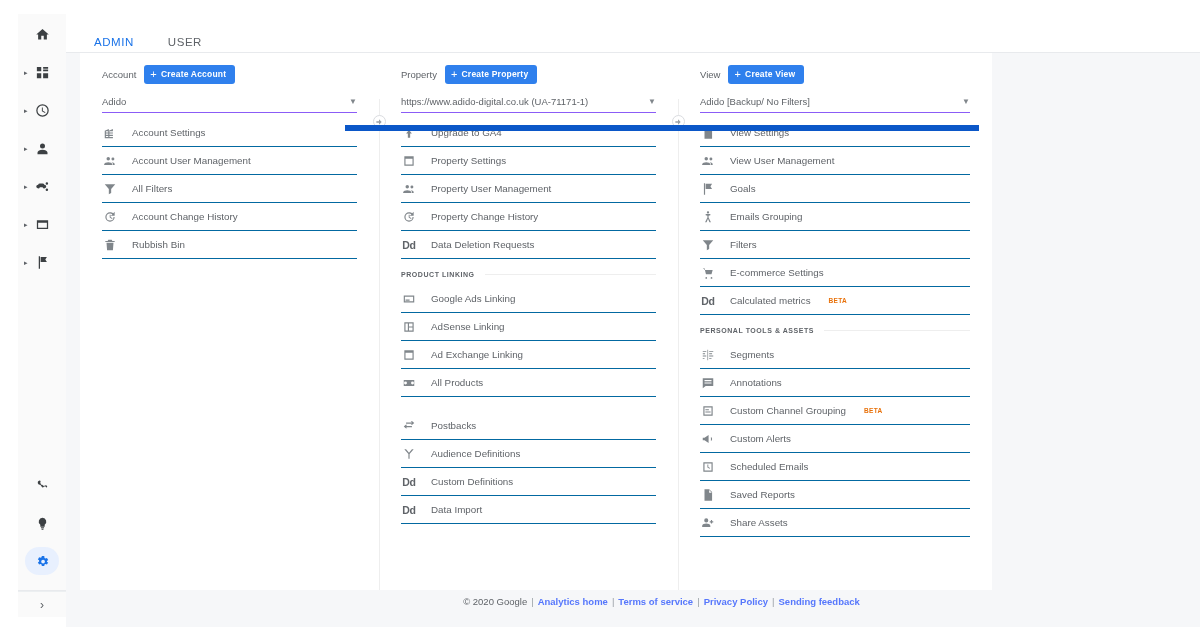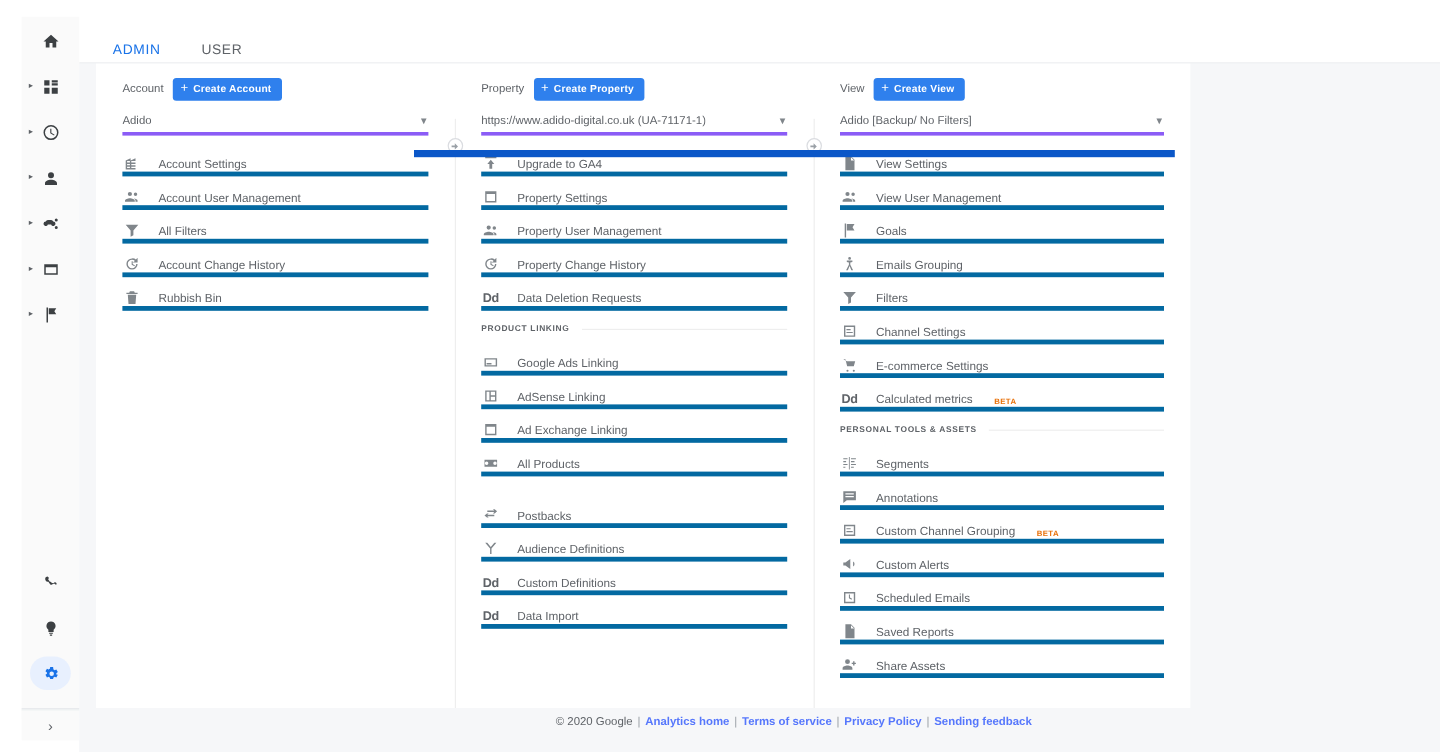--- a/index.html
+++ b/index.html
@@ -88,32 +88,32 @@
   .btn-create {
     background: #2f80ed; color:#fff; border:none; border-radius: 3px;
     font-size: 8.5px; font-weight: bold; letter-spacing:.2px;
     padding: 4px 9px 4px 6px; display:flex; align-items:center; gap:4px;
     cursor:pointer; line-height:1.2; white-space:nowrap;
   }
   .btn-create .plus { font-size: 11px; font-weight: 400; line-height: 1; }
 
   .select-row {
     margin-top: 6px; height: 22px;
-    border-bottom: 3px solid #8b5cf6;
+    border-bottom: 1px solid #8b5cf6;
     display:flex; align-items:center; justify-content: space-between;
     cursor: pointer;
     gap: 15px;
   }
   .select-val { font-size: 9.5px; color: #5f6368; white-space: nowrap; overflow:hidden; text-overflow: ellipsis;}
   .select-caret { font-size: 8px; color:#80868b; padding-left:6px;}
 
   .list { margin-top: 6px; }
   .row {
-    display: flex; align-items: flex-end; gap: 14px;
-    height: 28px; border-bottom: 4px solid #0369a1;
+    display: flex; align-items: center; gap: 14px;
+    height: 28px; border-bottom: 1px solid #0369a1;
     cursor: pointer;
   }
   .row:last-child { }
   .row .ico { width: 16px; min-width:16px; display:flex; align-items:center; justify-content:center; }
   .row .ico svg { width: 14px; height: 14px; fill: #80868b; display:block; }
   .row .ico.dd {
     font-family: Liberation Sans, sans-serif; font-weight: bold;
     font-size: 10.5px; color: #5f6368; letter-spacing:-.3px;
   }
   .row .lbl { font-size: 9.8px; color: #5f6368; white-space: nowrap; }
@@ -526,28 +526,20 @@
 
               <div class="row">
                 <span class="ico">
                   <svg viewBox="0 0 24 24">
                       <path d="M3 4h18l-7 8v7l-4 2v-9z"></path>
                     </svg>
                 </span>
                 <span class="lbl">Filters</span>
               </div>
 
-              <div class="row">
-                <span class="ico">
-                  <svg viewBox="0 0 24 24">
-                      <path d="M4 4h16v16H4zm2 2v12h12V6zm1.5 3h6v1.5h-6zm0 4h9v1.5h-9z"></path>
-                    </svg>
-                </span>
-                <span class="lbl">Channel Settings</span>
-              </div>
 
               <div class="row">
                 <span class="ico">
                   <svg viewBox="0 0 24 24">
                       <path d="M3 4h3l2.5 10h9.5l2-7H8M9 19a1.5 1.5 0 100 3 1.5 1.5 0 000-3zm9 0a1.5 1.5 0 100 3 1.5 1.5 0 000-3z"></path>
                     </svg>
                 </span>
                 <span class="lbl">E-commerce Settings</span>
               </div>
 

